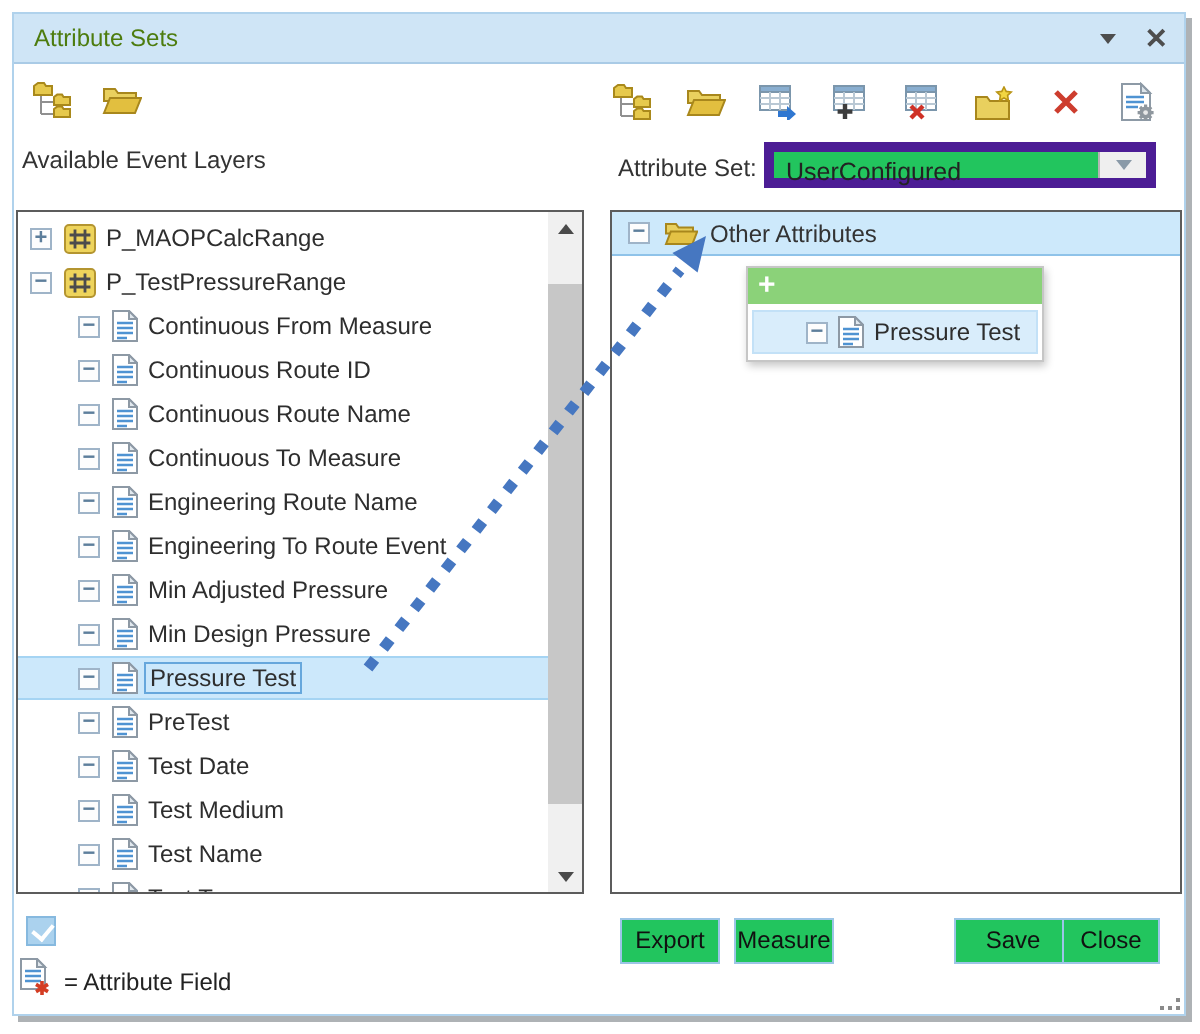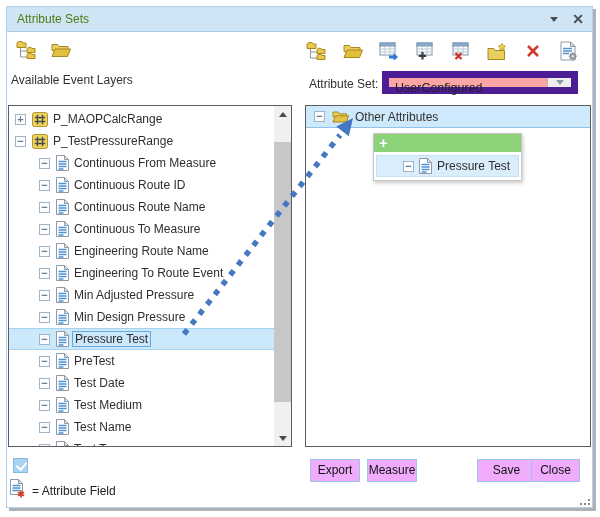--- a/index.html
+++ b/index.html
@@ -22,21 +22,21 @@
 
   
   .toolbar-left { position:absolute; left:9px; top:33px; display:flex; gap:13px; }
   .toolbar-right { position:absolute; left:299px; top:34px; display:flex; gap:15px; }
   .tbtn { width:21px; height:20px; display:flex; align-items:center; justify-content:center; }
 
   
   .available-label { position:absolute; left:4px; top:66px; font-size:12px; color:#333; }
   .attrset-label { position:absolute; left:302px; top:70px; font-size:12px; color:#333; }
   .combobox { position:absolute; left:375px; top:64px; width:196px; height:23px;
-              background:#fca5a5; border:7px solid #4c1d95; }
+              background:#22c55e; border:5px solid #4c1d95; }
   .combo-text { position:absolute; left:6px; top:0; line-height:21px; font-size:12.5px; color:#222; }
   .combo-btn { position:absolute; right:0; top:0; width:24px; height:100%;
                background:#efefef; border-left:1px solid #b5b5b5;
                display:flex; align-items:center; justify-content:center; }
   .combo-btn .caret { border-top-color:#8a9aa8; }
 
   
   .tree-panel { position:absolute; left:1px; top:98px; width:284px; height:342px;
                 background:#fff; border:1px solid #5c5c5c; overflow:hidden; }
   .set-panel  { position:absolute; left:298px; top:98px; width:286px; height:342px;
@@ -81,21 +81,21 @@
   .arrow-overlay { position:absolute; left:0; top:0; width:600px; height:517px; z-index:10; pointer-events:none; }
 
   
   .checkbox { position:absolute; left:6px; top:451px; width:15px; height:15px;
               background:#abd2ee; border:1px solid #86b9df; }
   .checkbox:after { content:""; position:absolute; left:4px; top:1px; width:5px; height:8px;
                     border:solid #fff; border-width:0 2px 2px 0; transform:rotate(40deg); }
   .cb-label { position:absolute; left:28px; top:452px; font-size:12px; color:#222; }
   .req-icon { position:absolute; left:3px; top:472px; }
   .req-label { position:absolute; left:25px; top:477px; font-size:12px; color:#222; }
-  .btn { position:absolute; top:452px; height:23px; background:#f0abfc; border:1px solid #9cc5e6;
+  .btn { position:absolute; top:452px; height:23px; background:#22c55e; border:1px solid #9cc5e6;
          font-size:12px; color:#111; text-align:center; line-height:21px; cursor:default;
          font-family:"Liberation Sans", sans-serif; }
   #btn-export { left:303px; width:50px; }
   #btn-import { left:360px; width:50px; }
   #btn-save   { left:470px; width:59px; }
   #btn-close  { left:524px; width:49px; }
 
   
   .grip { position:absolute; right:1px; bottom:1px; width:12px; height:12px; }
   .grip i { position:absolute; width:2px; height:2px; background:#8a8a8a; }

